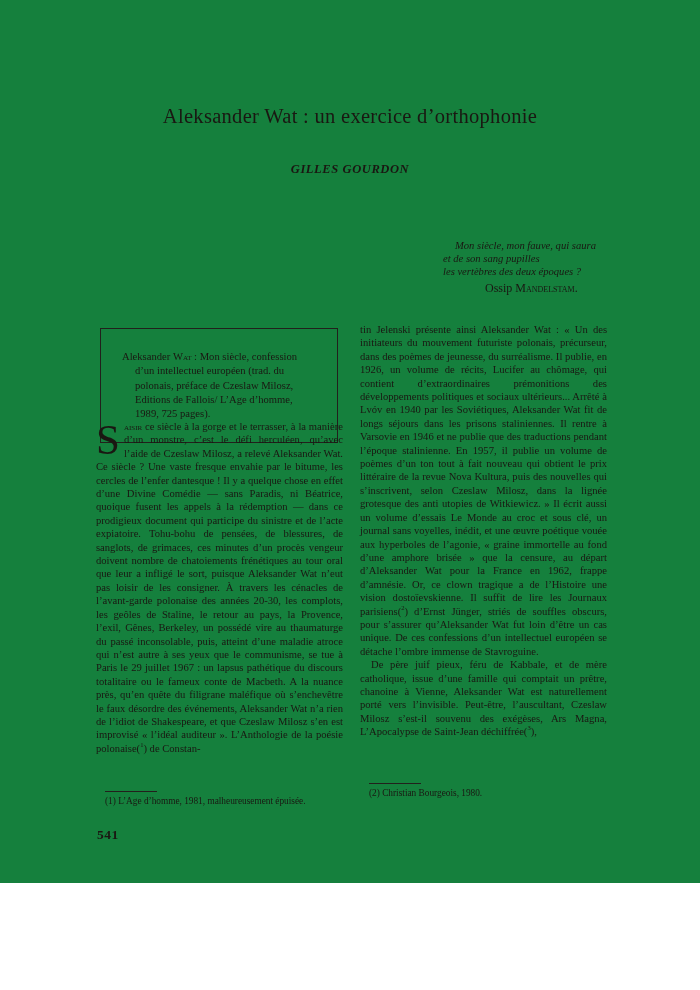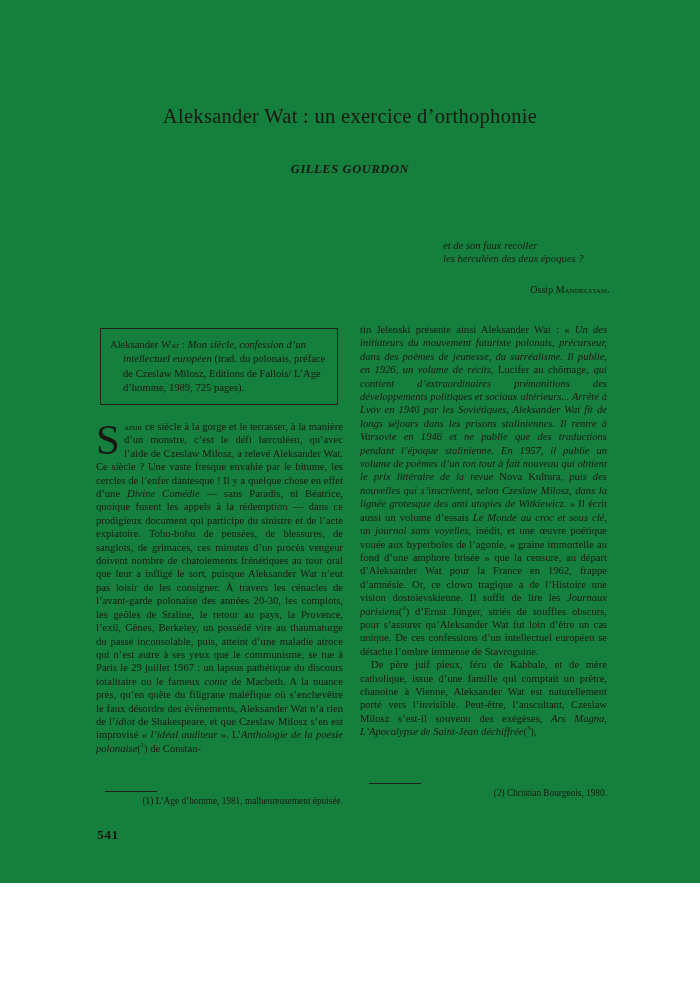--- a/index.html
+++ b/index.html
@@ -4,74 +4,73 @@
 <style>
   html,body{margin:0;padding:0;}
   .page{
     position:relative;
     width:700px;height:883px;
     background:#15803d;
     color:#1a1712;
     font-family:"Liberation Serif","DejaVu Serif",serif;
     overflow:hidden;
   }
-  .it{font-style:italic;}
+  .it{}
   .sc{font-variant:small-caps;}
   sup{font-size:0.62em;line-height:0;vertical-align:super;}
 
   .title{
     position:absolute;top:105px;left:0;width:700px;
     text-align:center;font-size:20.5px;font-weight:normal;
     letter-spacing:0.3px;margin:0;
   }
   .author{
     position:absolute;top:162px;left:0;width:700px;
     text-align:center;font-style:italic;font-weight:bold;
     font-size:12.5px;letter-spacing:0.6px;font-family:Liberation Serif, serif;
   }
 
   .epigraph{
     position:absolute;left:443px;top:239px;width:212px;
     font-style:italic;font-size:10.6px;line-height:13.2px;
   }
   .ep-line.first{text-indent:12px;}
   .ep-attr{
-    font-style:normal;margin-left:42px;margin-top:18px;
-    font-size:10px;
-    text-align:center;
+    font-style:normal;margin-left:42px;margin-top:3px;
+    font-size:12px;
   }
 
   .citation-box{
     position:absolute;left:100px;top:328px;width:238px;
     box-sizing:border-box;
     border:1.5px solid #22201c;
     padding:9px 8px 9px 9px;
     font-size:10.6px;line-height:14.3px;
   }
-  .citation-box p{margin:0;padding-left:13px;text-indent:-13px;}
+  .citation-box p{margin:12px;padding-left:13px;text-indent:-13px;}
 
   .col{
     position:absolute;width:247px;
     text-align:justify;
     font-size:10.6px;line-height:13.4px;
   }
   .col p{margin:0;}
   .col-left{left:96px;top:420px;}
   .col-right{left:360px;top:323px;}
   .par-indent{text-indent:11px;}
   .dropcap{
     float:left;
     font-size:43px;line-height:33px;
     margin:3px 4px 0 0;
   }
 
   .fn-block{
     position:absolute;width:247px;
     font-size:9.3px;line-height:11.8px;
-    text-align:right;
+    text-align:left;
   }
   .fn-left{left:96px;top:791px;}
   .fn-right{left:360px;top:783px;}
   .fn-rule{
     width:52px;border-top:1.2px solid #22201c;
     margin:0 0 4px 9px;
   }
   .fn{padding-left:9px;}
 
   .page-number{
@@ -82,22 +81,23 @@
 </head>
 <body>
 
 <div class="page">
 
   <h1 class="title">Aleksander Wat : un exercice d’orthophonie</h1>
 
   <div class="author">GILLES GOURDON</div>
 
   <div class="epigraph">
-    <div class="ep-line">et de son faux recoller</div>
-    <div class="ep-line">les herculéen des deux époques ?</div>
+    <div class="ep-line first">Mon siècle, mon fauve, qui saura</div>
+    <div class="ep-line">et de son sang pupilles</div>
+    <div class="ep-line">les vertèbres des deux époques ?</div>
     <div class="ep-attr"><span>Ossip </span><span class="sc">Mandelstam</span><span>.</span></div>
   </div>
 
   <div class="citation-box">
     <p><span>Aleksander </span><span class="sc">Wat</span><span> : </span><span class="it">Mon siècle, confession d’un intellectuel européen</span><span> (trad. du polonais, préface de Czeslaw Milosz, Editions de Fallois/ L’Age d’homme, 1989, 725 pages).</span></p>
   </div>
 
   <div class="col col-left">
     <p><span class="dropcap">S</span><span><span class="sc">aisir</span><span> ce siècle à la gorge et le terrasser, à la manière d’un monstre, c’est le défi herculéen, qu’avec l’aide de Czeslaw Milosz, a relevé Aleksander Wat. Ce siècle ? Une vaste fresque envahie par le bitume, les cercles de l’enfer dantesque ! Il y a quelque chose en effet d’une </span><span class="it">Divine Comédie</span><span> — sans Paradis, ni Béatrice, quoique fusent les appels à la rédemption — dans ce prodigieux document qui participe du sinistre et de l’acte expiatoire. Tohu-bohu de pensées, de blessures, de sanglots, de grimaces, ces minutes d’un procès vengeur doivent nombre de chatoiements frénétiques au tour oral que leur a infligé le sort, puisque Aleksander Wat n’eut pas loisir de les consigner. À travers les cénacles de l’avant-garde polonaise des années 20-30, les complots, les geôles de Staline, le retour au pays, la Provence, l’exil, Gênes, Berkeley, un possédé vire au thaumaturge du passé inconsolable, puis, atteint d’une maladie atroce qui n’est autre à ses yeux que le communisme, se tue à Paris le 29 juillet 1967 : un lapsus pathétique du discours totalitaire ou le fameux </span><span class="it">conte</span><span> de Macbeth. A la nuance près, qu’en quête du filigrane maléfique où s’enchevêtre le faux désordre des événements, Aleksander Wat n’a rien de l’</span><span class="it">idiot</span><span> de Shakespeare, et que Czeslaw Milosz s’en est improvisé « </span><span class="it">l’idéal auditeur</span><span> ». L’</span><span class="it">Anthologie de la poésie polonaise</span><span>(</span><sup>1</sup><span>) de Constan-</span></span></p>
   </div>

